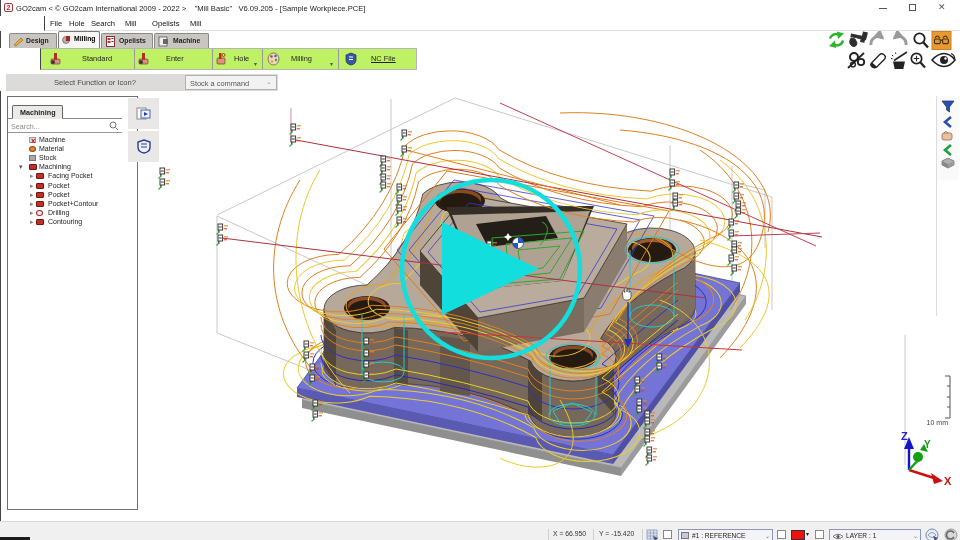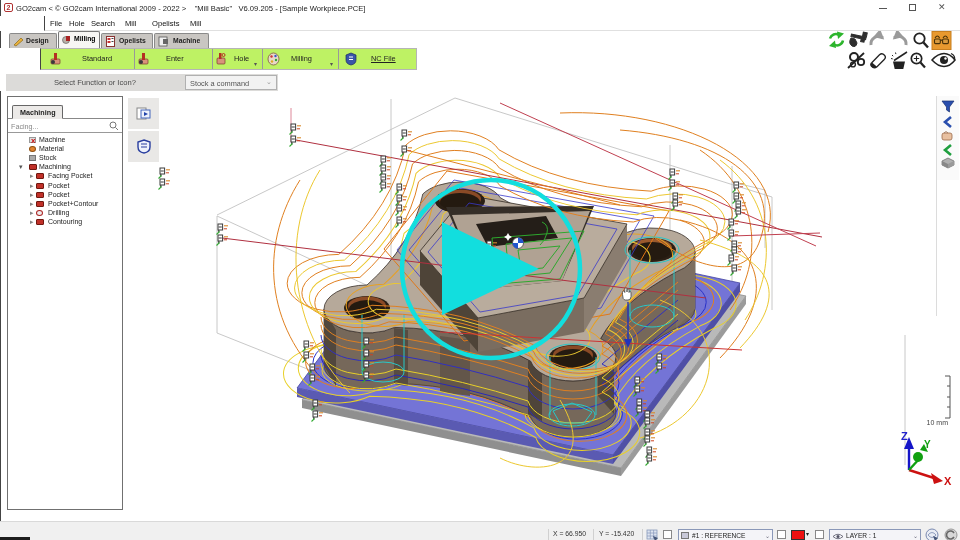--- a/index.html
+++ b/index.html
@@ -413,27 +413,27 @@
 
 <div class="chrome" style="left:6px;top:74px;width:272px;height:17px;background:#dcdbd9;">
   <span class="abs" style="left:48px;top:4px;font-size:7.6px;color:#4a4a4a;">Select Function or Icon?</span>
   <div class="abs" style="left:179px;top:1px;width:92px;height:15px;background:#f2f2f2;border:1px solid #b0b0b0;">
     <span class="abs" style="left:4px;top:3px;font-size:7.4px;color:#555;">Stock a command</span>
     <span class="abs" style="left:80px;top:2px;font-size:7px;color:#999;">⌄</span>
   </div>
 </div>
 
 <div class="chrome" style="left:0;top:91px;width:6px;height:430px;background:#ffffff;border-left:1px solid #444;"></div>
-<div class="chrome" style="left:7px;top:96px;width:116px;height:414px;background:#ffffff;border:1px solid #707070;">
+<div class="chrome" style="left:7px;top:96px;width:131px;height:414px;background:#ffffff;border:1px solid #707070;">
   <div class="abs" style="left:4px;top:8px;width:51px;height:14px;background:#eceae8;border:1px solid #666;border-bottom:1px solid #eceae8;border-radius:2px 2px 0 0;z-index:2;">
     <span class="abs" style="left:7px;top:2px;font-size:7.2px;font-weight:bold;color:#222;">Machining</span>
   </div>
   <div class="abs" style="left:0px;top:21px;width:114px;height:1px;background:#888;"></div>
   <div class="abs" style="left:0px;top:22px;width:114px;height:14px;background:#fff;border-bottom:1px solid #999;">
-    <span class="abs" style="left:3px;top:3px;font-size:7.2px;color:#888;">Facing...</span>
+    <span class="abs" style="left:3px;top:3px;font-size:7.2px;color:#888;">Search...</span>
     <svg class="abs" style="right:3px;top:2px;" width="10" height="10">
         <circle cx="4" cy="4" r="3" fill="none" stroke="#777" stroke-width="1"></circle>
         <line x1="6.5" y1="6.5" x2="9" y2="9" stroke="#777" stroke-width="1"></line>
       </svg>
   </div>
   <div style="position:absolute;top:39px;left:0;width:115px;height:9px;">
       <span style="position:absolute;left:21px;top:1px;width:7px;height:6px;background:#ddd;border:1px solid #999;"></span>
       <span style="position:absolute;left:23px;top:0px;color:#cc1111;font-size:8px;font-weight:bold;">x</span>
       <span style="position:absolute;left:31px;top:0px;font-size:7px;color:#222;white-space:nowrap;">Machine</span>
     </div>

